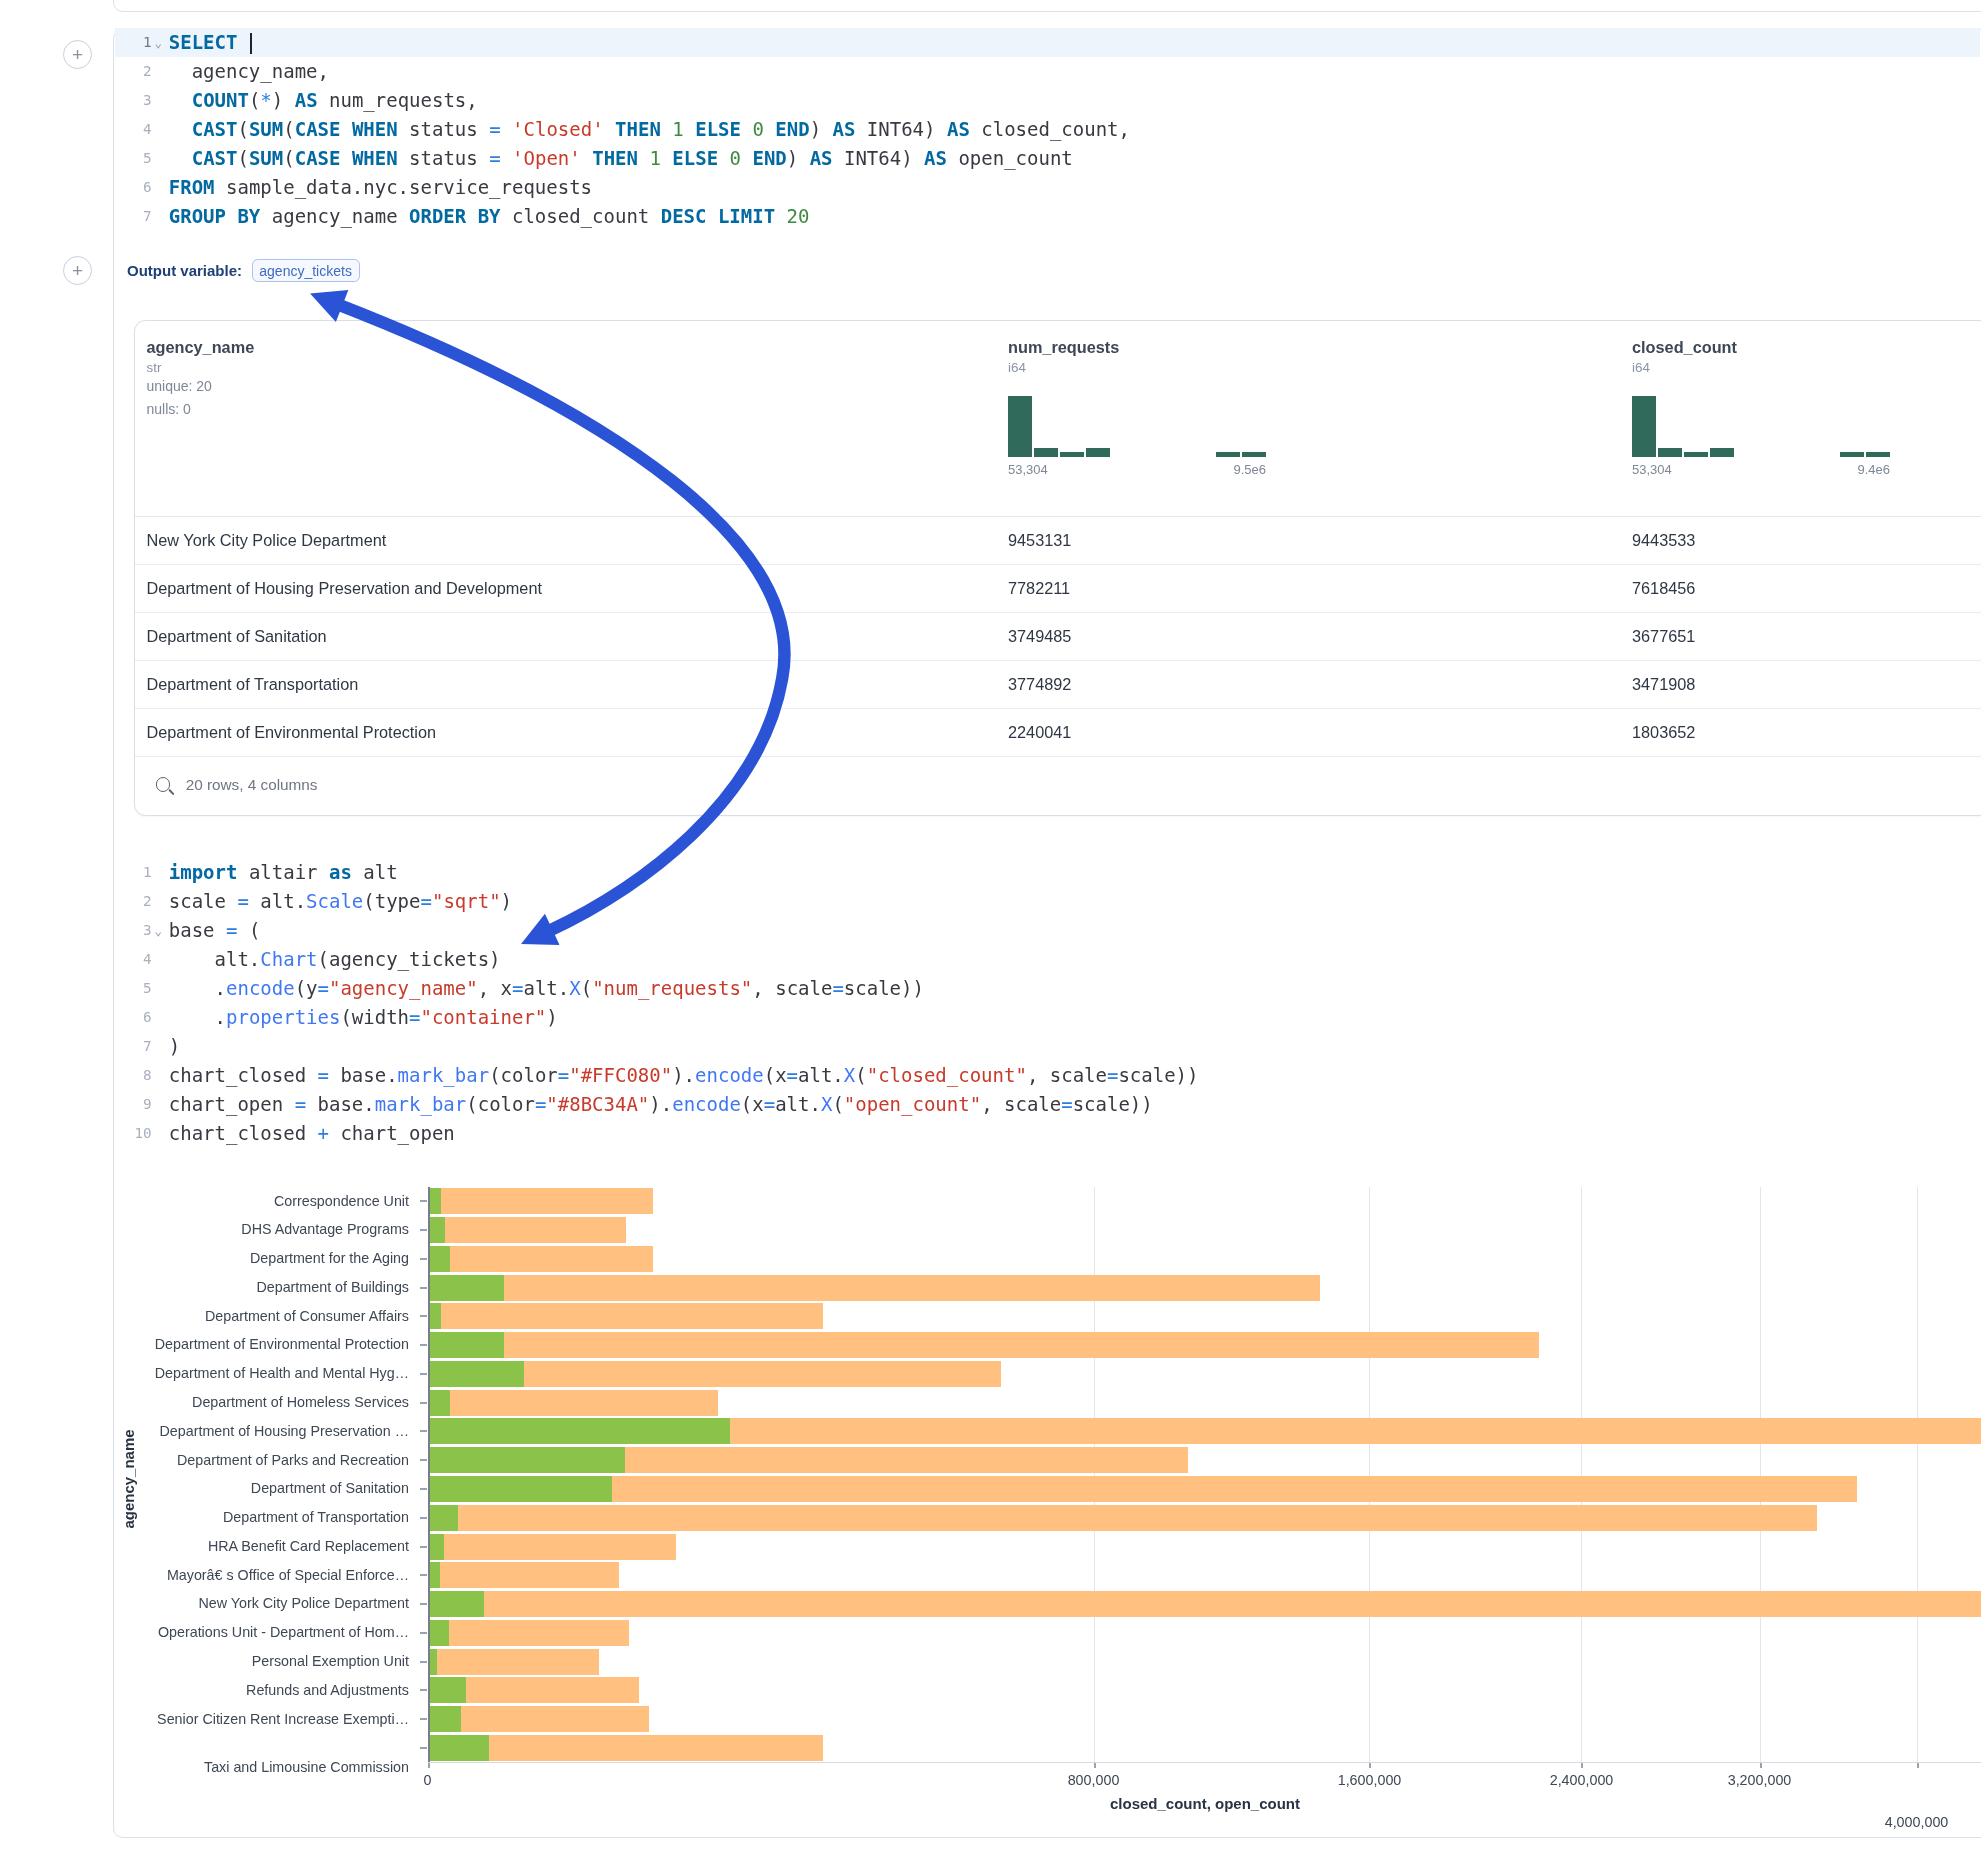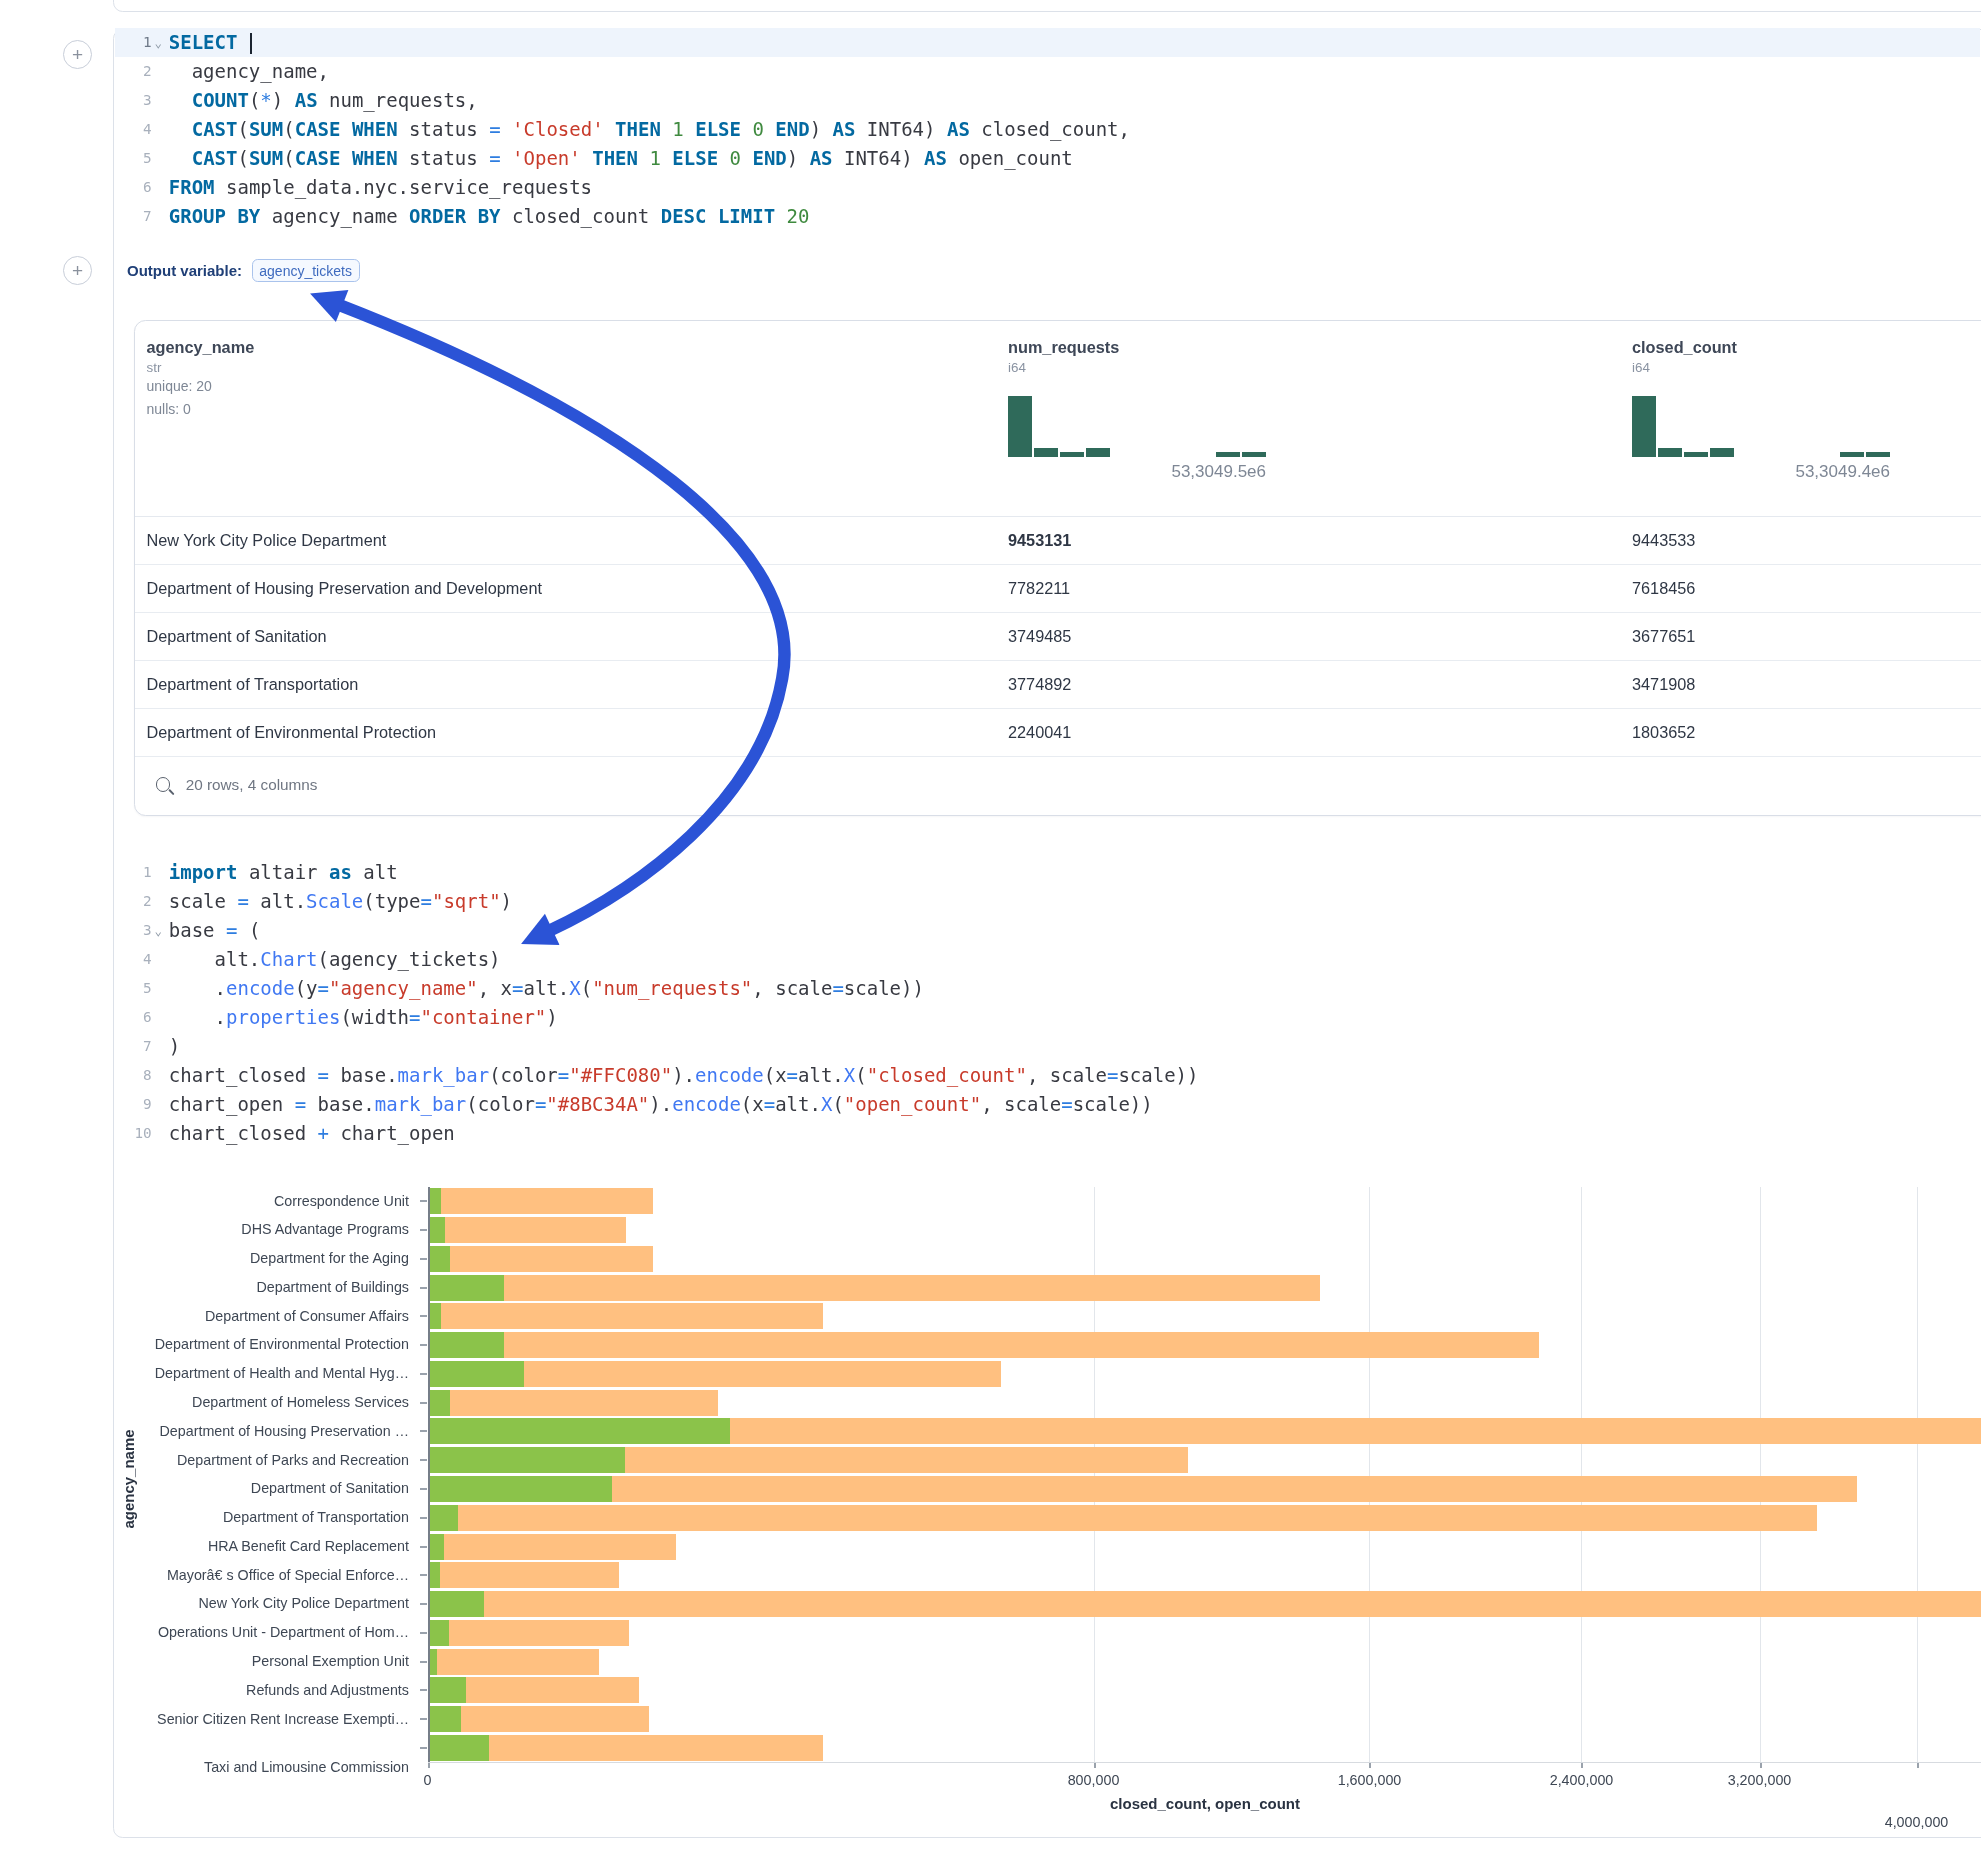--- a/index.html
+++ b/index.html
@@ -38,21 +38,21 @@
   
   .table-card{position:absolute;left:134px;right:-23px;top:320px;height:494px;border:1.9px solid #D9DEE7;border-radius:11.5px;background:#fff;overflow:hidden;z-index:2;box-shadow:0 1px 1.9px rgba(20,30,60,.04);}
   .t-header{position:relative;height:195px;border-bottom:1px solid #E5E9EF;}
   .t-col{position:absolute;top:17px;}
   .t-name{font-size:16.3px;font-weight:bold;color:#3E4757;}
   .t-type{font-size:13.4px;color:#8A93A2;margin-top:2.9px;}
   .t-stat{font-size:14px;color:#7E8795;line-height:23px;}
   .t-col .t-stat:first-of-type{margin-top:15.3px;}
   .t-hist{margin-top:15.3px;width:258px;height:67px;display:flex;align-items:flex-end;gap:1.9px;}
   .t-hist-bar{flex:1;}
-  .t-hist-labels{width:258px;display:flex;justify-content:flex-end;font-size:17px;color:#7E8795;margin-top:4.8px;}
+  .t-hist-labels{width:258px;display:flex;justify-content:space-between;font-size:13px;color:#7E8795;margin-top:4.8px;}
   .t-row{position:relative;height:47px;border-bottom:1px solid #E8ECF1;}
   .t-cell{position:absolute;top:0;line-height:47px;font-size:16.3px;color:#2F3745;white-space:nowrap;}
   .t-footer{position:relative;height:55px;display:flex;align-items:center;gap:15.3px;padding-left:21px;color:#6F7682;font-size:15.3px;}
   .search-icon{position:relative;width:12.4px;height:12.4px;border:1.9px solid #5A626E;border-radius:50%;display:inline-block;flex:none;}
   .search-icon::after{content:"";position:absolute;width:6.7px;height:1.9px;background:#5A626E;transform:rotate(45deg);right:-5.7px;bottom:-1.9px;border-radius:1px;}
 
   
   #chart{position:absolute;left:115px;top:1183px;right:0;height:650px;overflow:hidden;background:#fff;z-index:2;}
   .gridline{position:absolute;width:1px;background:#E2E6EB;}
   .y-axis-line{position:absolute;width:1.9px;background:#767E88;}
@@ -138,21 +138,21 @@
           </div>
           <div class="t-hist-labels">
             <span>53,304</span>
             <span>9.4e6</span>
           </div>
         </div>
       </div>
     <div id="t-body">
         <div class="t-row">
           <div class="t-cell" style="left: 11.5px;">New York City Police Department</div>
-          <div class="t-cell" style="left: 873px; font-weight: bold;">9453131</div>
+          <div class="t-cell" style="left: 873px;">9453131</div>
           <div class="t-cell" style="left: 1497px;">9443533</div>
         </div>
         <div class="t-row">
           <div class="t-cell" style="left: 11.5px;">Department of Housing Preservation and Development</div>
           <div class="t-cell" style="left: 873px;">7782211</div>
           <div class="t-cell" style="left: 1497px;">7618456</div>
         </div>
         <div class="t-row">
           <div class="t-cell" style="left: 11.5px;">Department of Sanitation</div>
           <div class="t-cell" style="left: 873px;">3749485</div>

